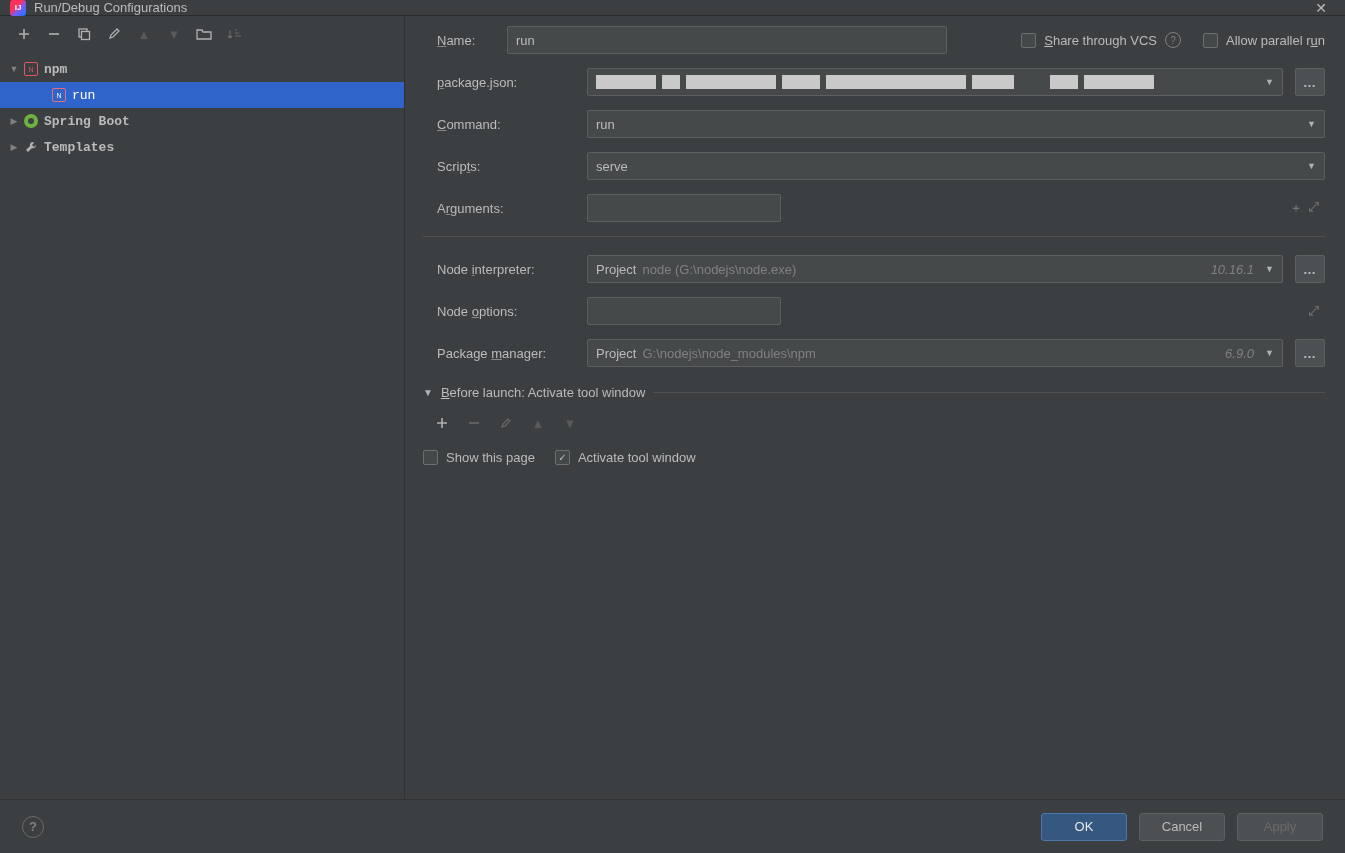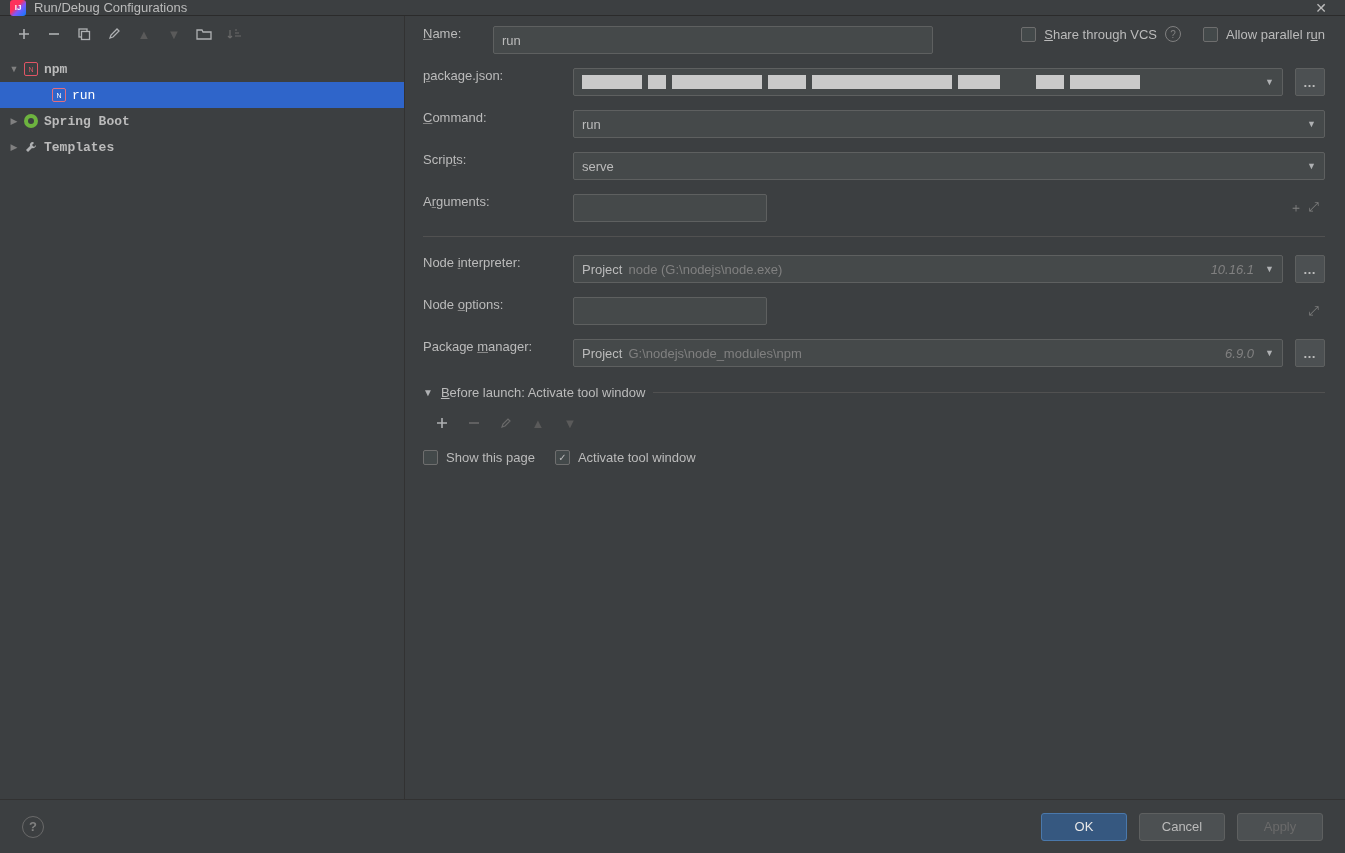--- a/index.html
+++ b/index.html
@@ -67,21 +67,21 @@
   border-radius:2px;
 }
 .spring-ic{ width:14px;height:14px;border-radius:50%;background:#6db33f;position:relative;}
 .spring-ic::after{content:"";position:absolute;width:6px;height:6px;background:#3c3f41;border-radius:50%;top:4px;left:4px;}
 .wrench-ic{color:#afb1b3;font-size:14px;}
 
 .right {
   flex:1; padding: 10px 20px 10px 18px; overflow:auto;
 }
 .form-row {
-  display:flex; align-items:flex-start; margin-bottom:14px; gap:12px;
+  display:flex; align-items:center; margin-bottom:14px; gap:12px;margin-left:14px;
 }
 .form-lbl { width:138px; color:#bbb;}
 .form-lbl u { text-decoration:underline; text-decoration-color:#888;}
 .txt-input {
   flex:1; height:28px; background:#45494a; border:1px solid #5e6060;
   color:#bbb; padding:0 8px; border-radius:2px; outline:none; font-size:13px;
 }
 .redact-blocks{
   position:absolute; left:0;top:0;right:30px;bottom:0; display:flex;gap:6px;align-items:center;padding:0 8px;
 }

